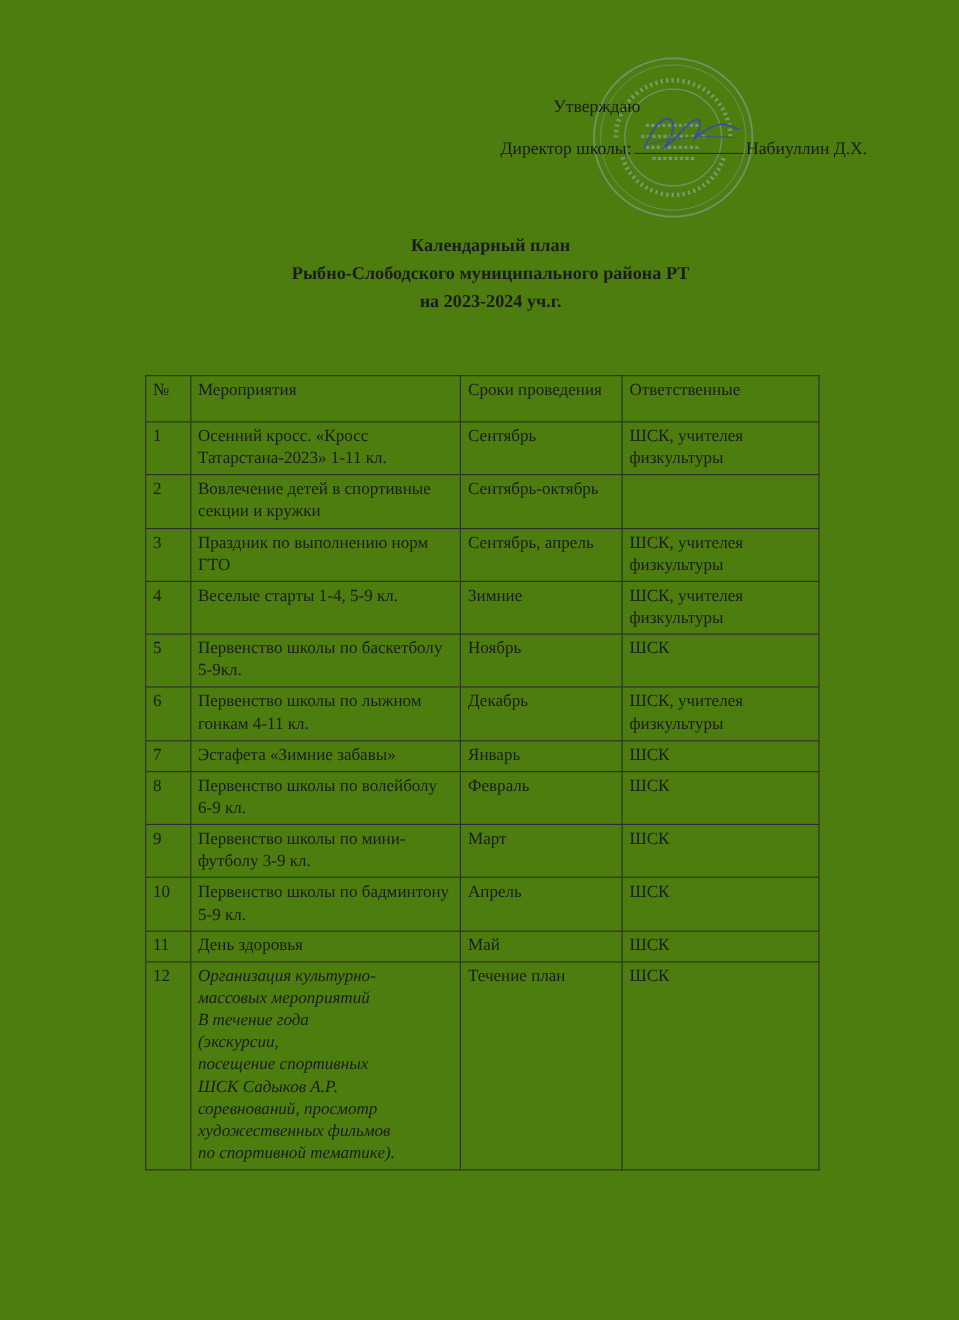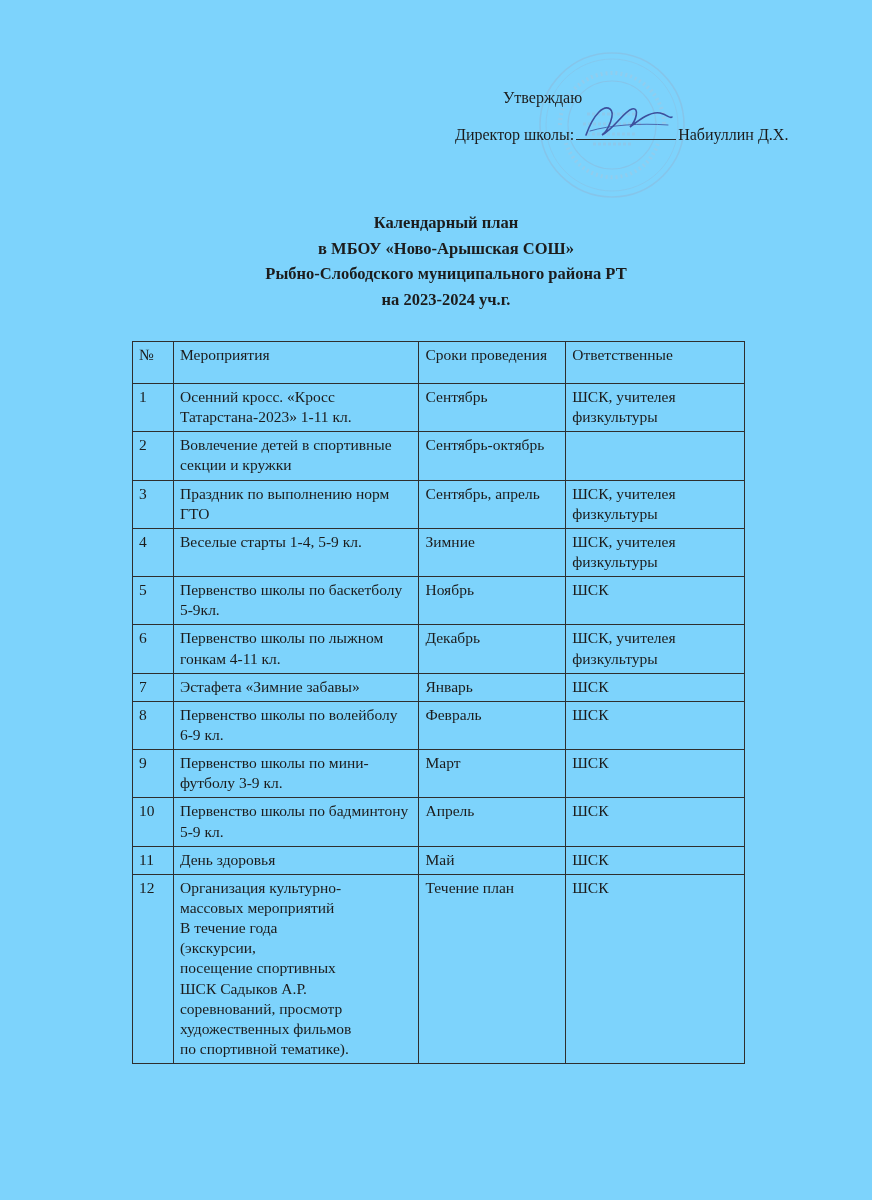--- a/index.html
+++ b/index.html
@@ -6,21 +6,21 @@
   body{
     background:#e8e8e6;
     font-family:"Liberation Serif","DejaVu Serif",serif;
     color:#1c1c1c;
   }
   .page{
     position:relative;
     width:872px;
     height:1200px;
     margin:0 auto;
-    background:#7dd3fc;
+    background:#4d7c0f;
     overflow:hidden;
   }
 
   
   .stamp{
     position:absolute;
     left:535px;
     top:48px;
     width:155px;
     height:155px;
@@ -92,21 +92,21 @@
     vertical-align:top;
     text-align:left;
     font-weight:normal;
   }
   col.c-num{width:41px;}
   col.c-event{width:246px;}
   col.c-time{width:147px;}
   col.c-resp{width:179px;}
   td.pre{white-space:pre-line;}
   table.plan thead th{height:34px;}
-  td.tall12{padding-bottom:10px;}
+  td.tall12{padding-bottom:10px;font-style:italic;}
 </style>
 </head>
 <body>
 
 <div class="page">
 
   <svg class="stamp" viewBox="0 0 155 155" aria-hidden="true">
     <circle cx="77" cy="77" r="72" fill="none" stroke="#8fb6d6" stroke-width="1.6"></circle>
     <circle cx="77" cy="77" r="66" fill="none" stroke="#8fb6d6" stroke-width="0.8"></circle>
     <circle cx="77" cy="77" r="44" fill="none" stroke="#8fb6d6" stroke-width="1.2"></circle>
@@ -121,21 +121,20 @@
   <div class="approval">
     <div class="approve-word">Утверждаю</div>
     <div class="director-line"><span>Директор школы:</span><span class="sig-line"><svg class="signature" viewBox="0 0 95 42" aria-hidden="true">
           <path d="M6,34 C14,12 24,4 30,8 C36,12 28,30 22,34 C34,28 44,10 52,8 C60,6 56,20 50,26 C58,20 70,10 80,12 C88,14 90,18 92,16" fill="none" stroke="#3c4f9c" stroke-width="1.6" stroke-linecap="round"></path>
           <path d="M10,30 C30,24 60,22 88,24" fill="none" stroke="#3c4f9c" stroke-width="1" stroke-linecap="round" opacity="0.8"></path>
         </svg></span><span>Набиуллин Д.Х.</span></div>
   </div>
 
   <div class="title">
     <div>Календарный план</div>
-    <div>в МБОУ «Ново-Арышская СОШ»</div>
     <div>Рыбно-Слободского муниципального района РТ</div>
     <div>на 2023-2024 уч.г.</div>
   </div>
 
   <table class="plan">
     <colgroup>
       <col class="c-num">
         <col class="c-event">
         <col class="c-time">
         <col class="c-resp">

